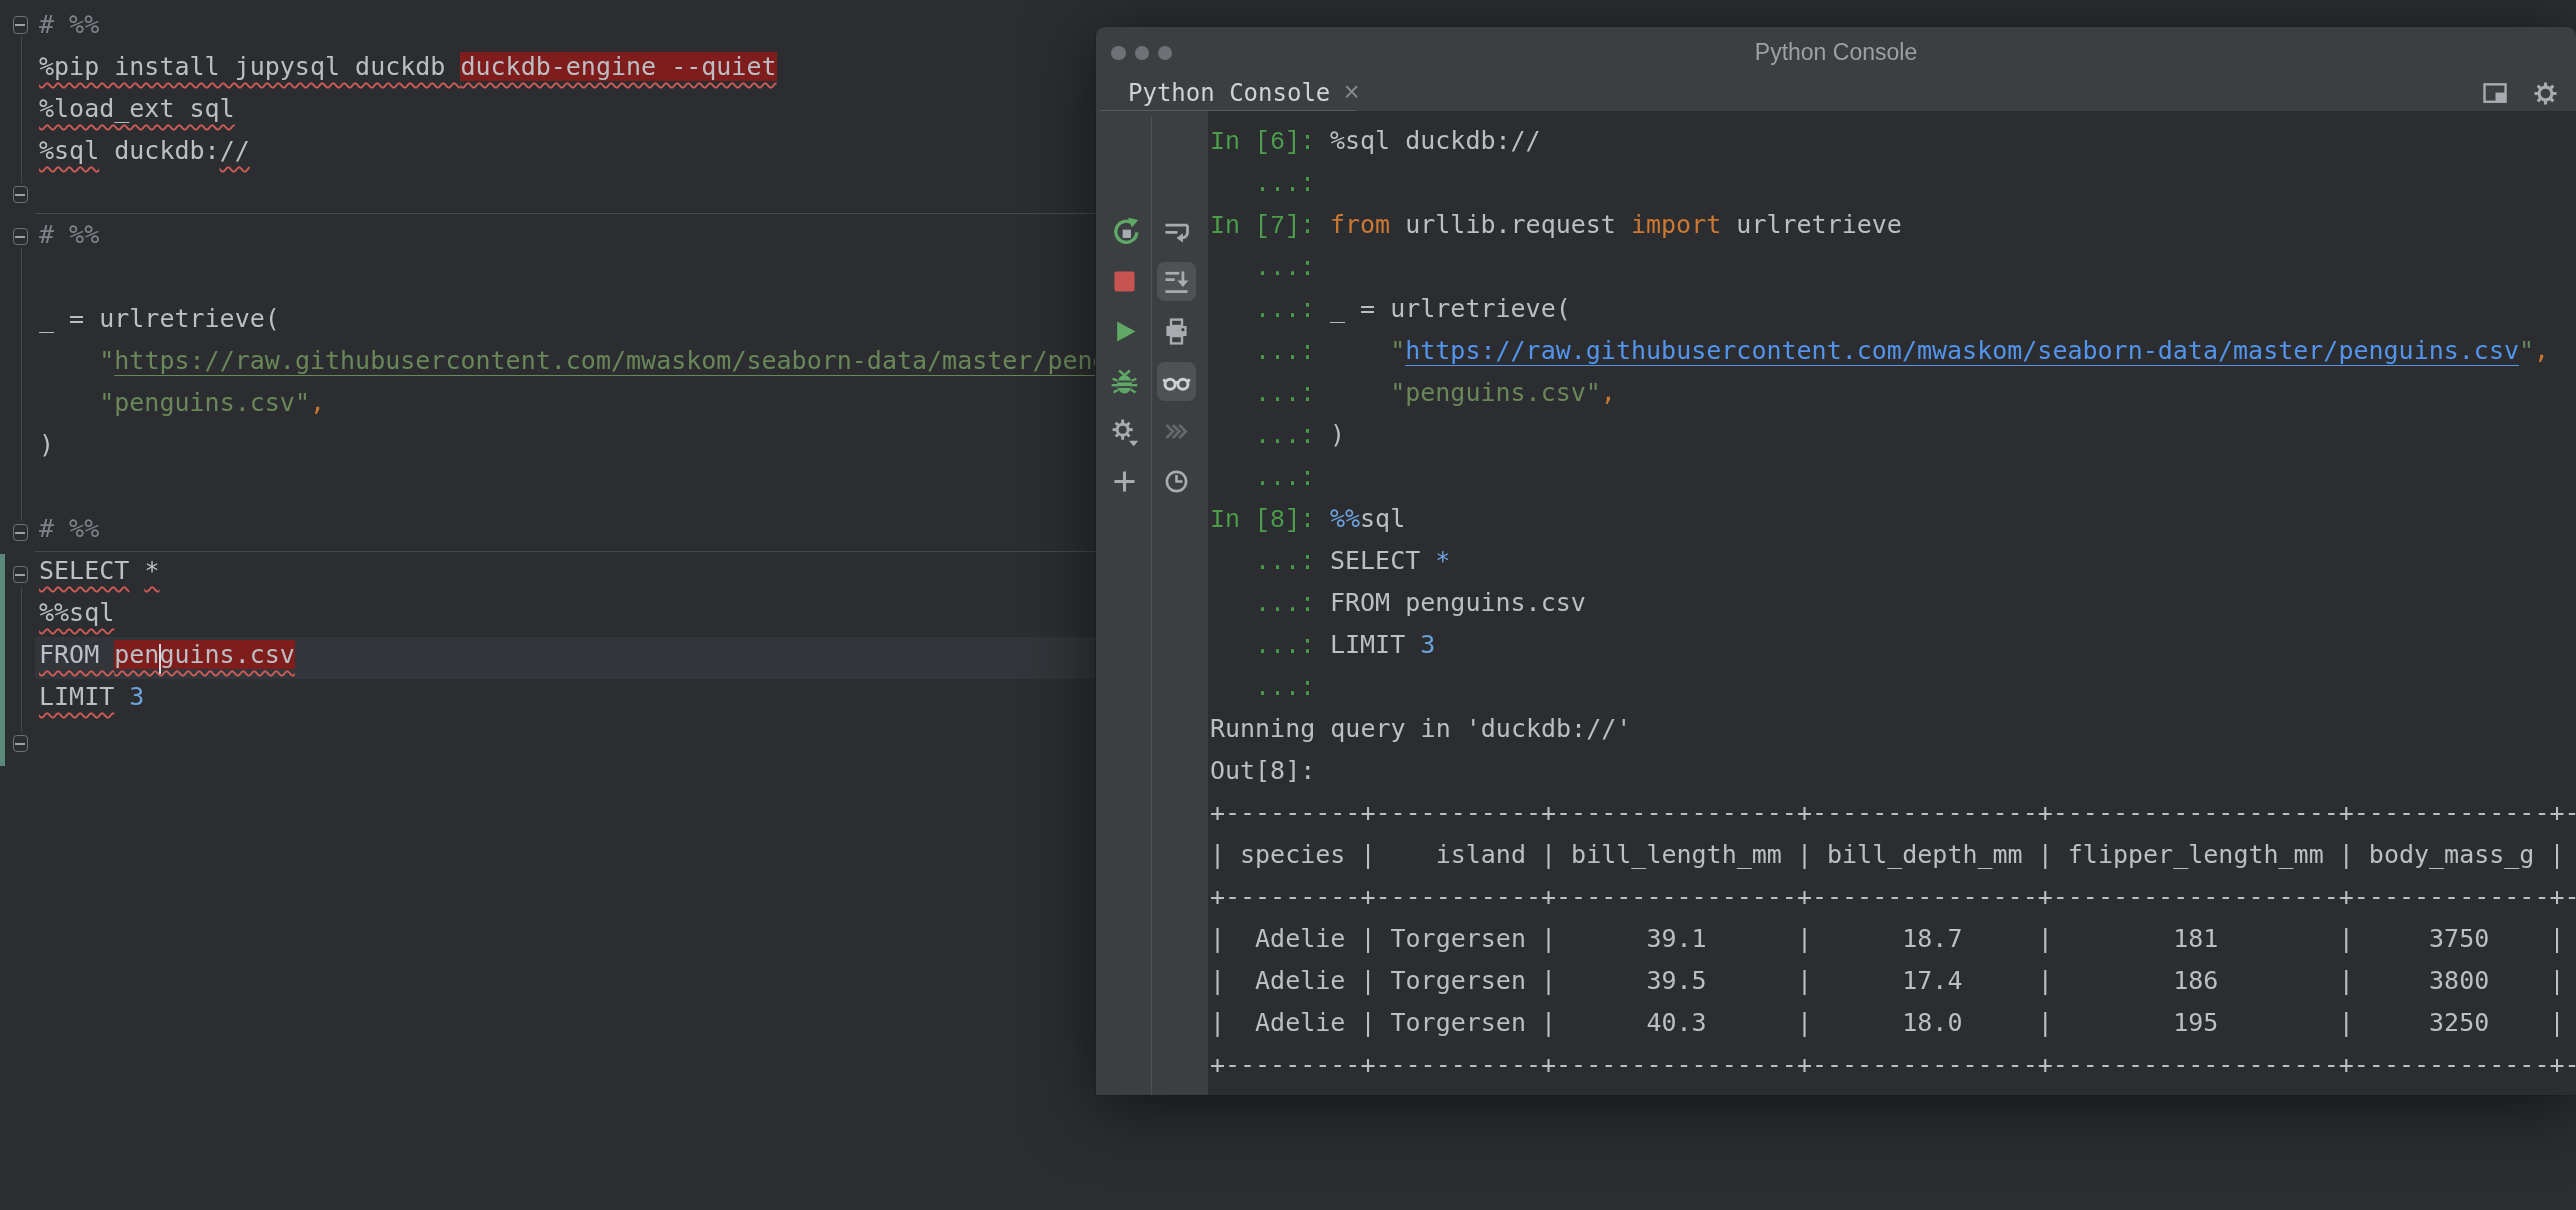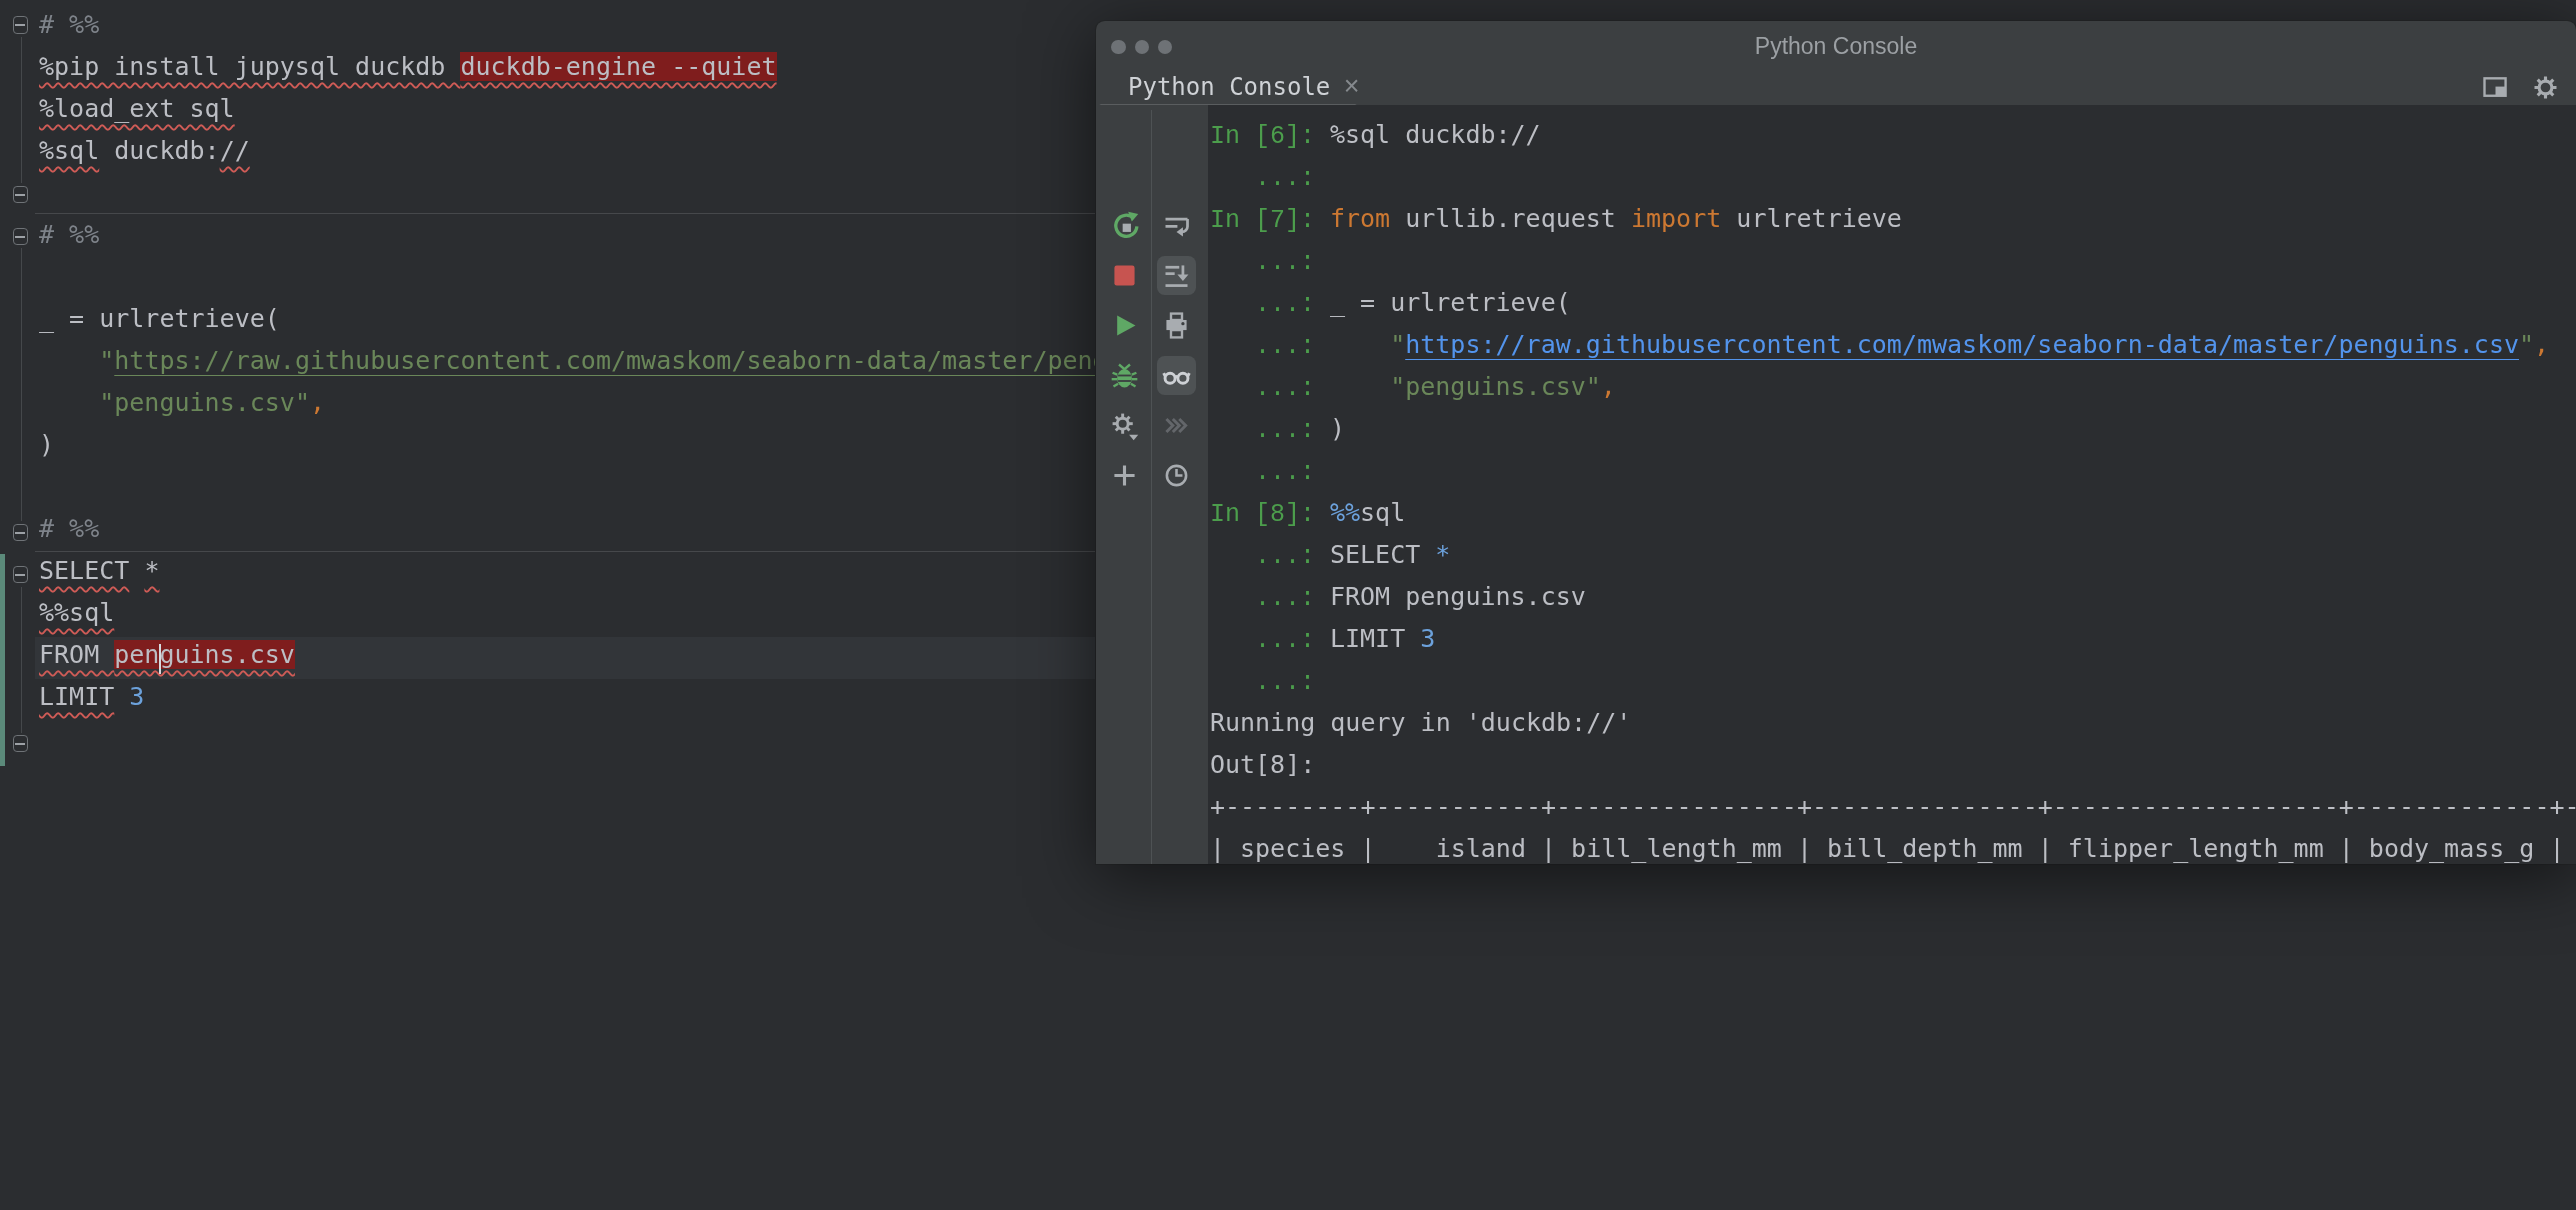--- a/index.html
+++ b/index.html
@@ -26,21 +26,21 @@
   .str{color:#6A8759;}
   .num{color:#6CA1DB;}
   .com{color:#CC7832;}
   .magic{color:#6CA1DB;}
   .prompt{color:#4C9E4C;font-family:Liberation Mono, monospace;}
   .lnk{color:#6A8759;text-decoration:underline;text-decoration-color:#6A8759;text-underline-offset:5.8px;text-decoration-thickness:1.4px;}
   .lnk2{color:#5394EC;text-decoration:underline;text-decoration-color:#5394EC;text-underline-offset:5.8px;text-decoration-thickness:1.4px;}
   .sq{text-decoration-line:underline;text-decoration-style:wavy;text-decoration-color:#CF5B56;text-decoration-thickness:1.6px;text-underline-offset:6.7px;margin-top:20px;}
   .hl{background:#7f1d1d;}
   
-  #console-win{position:absolute;left:1096px;top:21px;width:1480px;height:843px;background:#3C3F41;
+  #console-win{position:absolute;left:1096px;top:27px;width:1480px;height:1068px;background:#3C3F41;
      border-radius:8.7px 8.7px 0 0;box-shadow:0 11.6px 67px rgba(0,0,0,.55),0 0 0 1px #27292B;overflow:hidden;}
   #titlebar{position:absolute;left:0;top:0;width:100%;height:48px;}
   #win-title{position:absolute;left:0;top:11.6px;width:100%;text-align:center;
      font-family:"Liberation Sans",sans-serif;font-size:23px;color:#9CA0A4;}
   .light{position:absolute;top:19px;width:14.4px;height:14.4px;border-radius:50%;background:#6E7276;}
   #light-close{left:15.4px;} #light-min{left:39px;} #light-zoom{left:62px;}
   #tabrow{position:absolute;left:0;top:48px;width:100%;height:36px;}
   #tab-pc{position:absolute;left:32px;top:0;height:35px;display:flex;align-items:center;gap:13.5px;}
   #tab-pc .tab-label{font-family:"DejaVu Sans Mono",monospace;font-size:24px;color:#CFD2D6;}
   #tab-pc .tab-close{font-family:"Liberation Sans",sans-serif;font-size:27px;color:#85898D;line-height:19px;}

